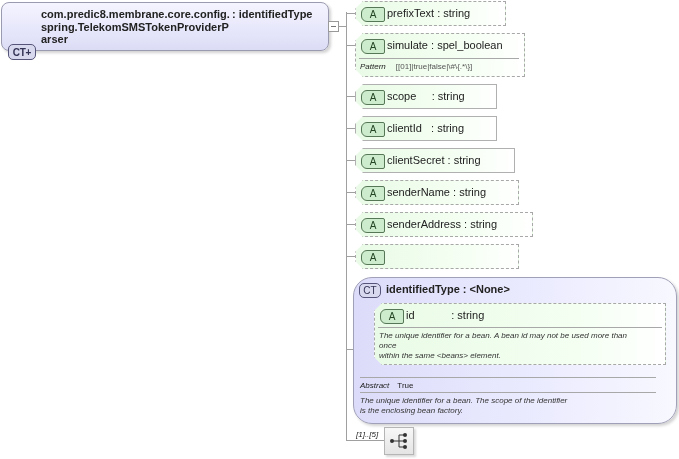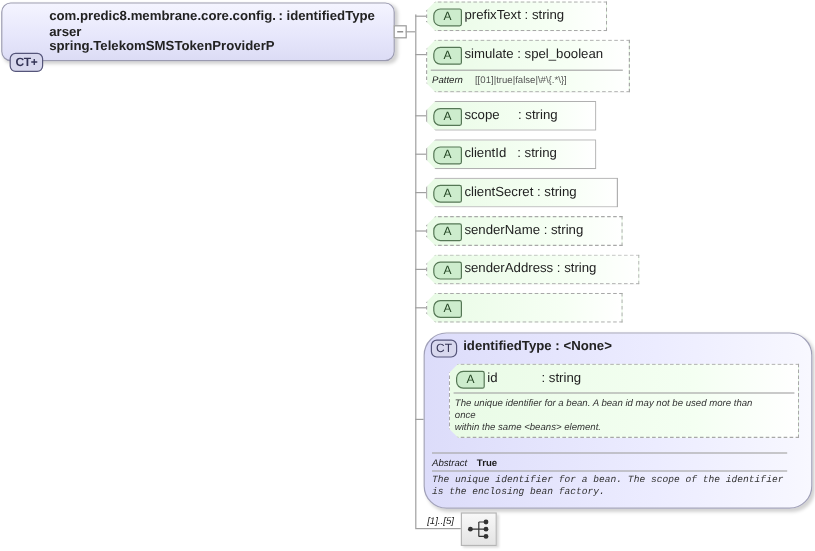--- a/index.html
+++ b/index.html
@@ -36,34 +36,34 @@
     background:linear-gradient(to right,#dcdcfa 0%,#ececff 60%,#f8f8ff 100%); box-shadow:2px 2px 3px rgba(0,0,0,0.18); }
   .ct2-badge { position:absolute; left:5px; top:5px; width:20px; height:13px; border:1px solid #55557a; border-radius:5px;
     background:#d8d8ee; font-size:10px; color:#333355; display:flex; align-items:center; justify-content:center; }
   .ct-nested .title { position:absolute; left:32px; top:5px; font-size:11px; font-weight:bold; color:#222; }
   .id-box { position:absolute; left:20px; top:25px; width:290px; height:60px; border:1px dashed #a8a8a8;
     background:linear-gradient(to right,#e9fbe6 0%,#f4fff2 70%,#ffffff 100%);
     clip-path:polygon(8px 0,100% 0,100% 100%,8px 100%,0 calc(100% - 8px),0 8px); }
   .doc { position:absolute; font-size:8px; font-style:italic; color:#333; line-height:10px; }
   .abstract { position:absolute; left:6px; top:103px; font-size:8px; }
   .abstract .k { font-style:italic; }
-  .abstract .v { font-weight:bold; margin-left:8px; }
+  .abstract .v { font-weight:normal; margin-left:8px; }
   .mult { position:absolute; left:356px; top:430px; font-size:8px; font-style:italic; color:#222; }
   .seq { position:absolute; left:384px; top:427px; width:28px; height:26px; border:1px solid #b5b5b5;
     background:linear-gradient(to bottom,#f8f8f8,#e4e4e4); box-shadow:2px 2px 2px rgba(0,0,0,0.15); }
 </style>
 </head>
 <body>
 
 <div class="abs ct-main">
   <div class="ct-badge">CT+</div>
   <div class="name">
     <div>com.predic8.membrane.core.config.</div>
+    <div>spring.TelekomSMSTokenProviderP</div>
     <div>arser</div>
-    <div>spring.TelekomSMSTokenProviderP</div>
   </div>
   <div class="type">: identifiedType</div>
 </div>
 <div class="collapse"></div>
 
 <div class="line" style="left:338px;top:26px;width:8px;height:1px;"></div>
 <div class="line" style="left:346px;top:12px;width:1px;height:428px;"></div>
 <div class="line" style="left:346px;top:13px;width:9px;height:1px;"></div>
 <div class="line" style="left:346px;top:45px;width:9px;height:1px;"></div>
 <div class="line" style="left:346px;top:96px;width:9px;height:1px;"></div>
@@ -129,21 +129,21 @@
       <div>The unique identifier for a bean. A bean id may not be used more than</div>
       <div>once</div>
       <div>within the same &lt;beans&gt; element.</div>
     </div>
   </div>
   <div class="sep" style="left:6px;top:99px;width:296px;"></div>
   <div class="abstract">
     <span class="k">Abstract</span><span class="v">True</span>
   </div>
   <div class="sep" style="left:6px;top:114px;width:296px;"></div>
-  <div class="doc" style="left:6px;top:118px;font-family:Liberation Mono, monospace;">
+  <div class="doc" style="left:6px;top:118px;">
     <div>The unique identifier for a bean. The scope of the identifier</div>
     <div>is the enclosing bean factory.</div>
   </div>
 </div>
 
 <div class="mult">[1]..[5]</div>
 <div class="seq">
   <svg width="28" height="26" viewBox="0 0 28 26">
     <line x1="8" y1="13" x2="14" y2="13" stroke="#333" stroke-width="1"></line>
     <line x1="14" y1="7" x2="14" y2="19" stroke="#333" stroke-width="1"></line>

